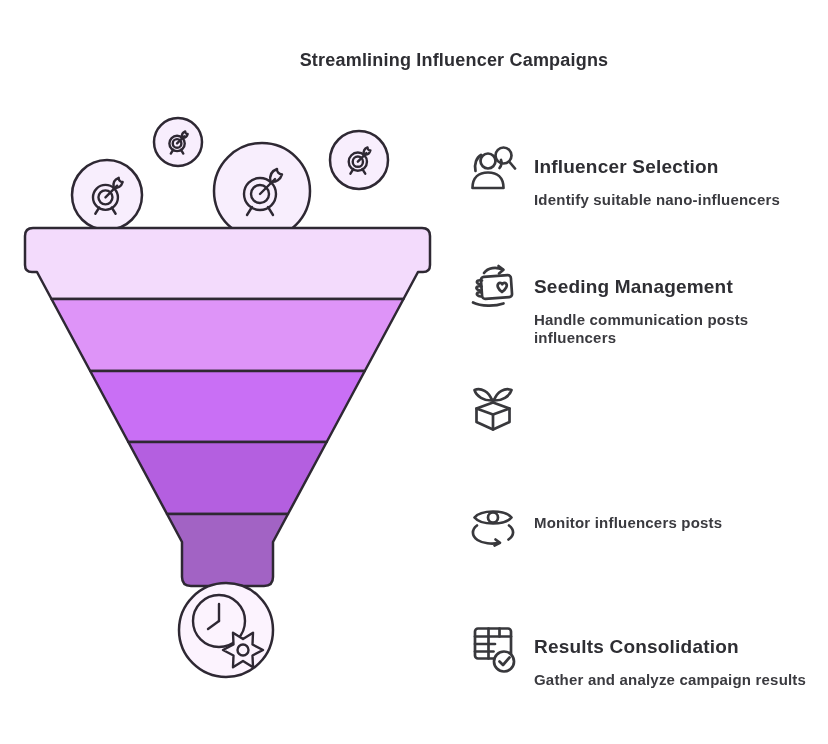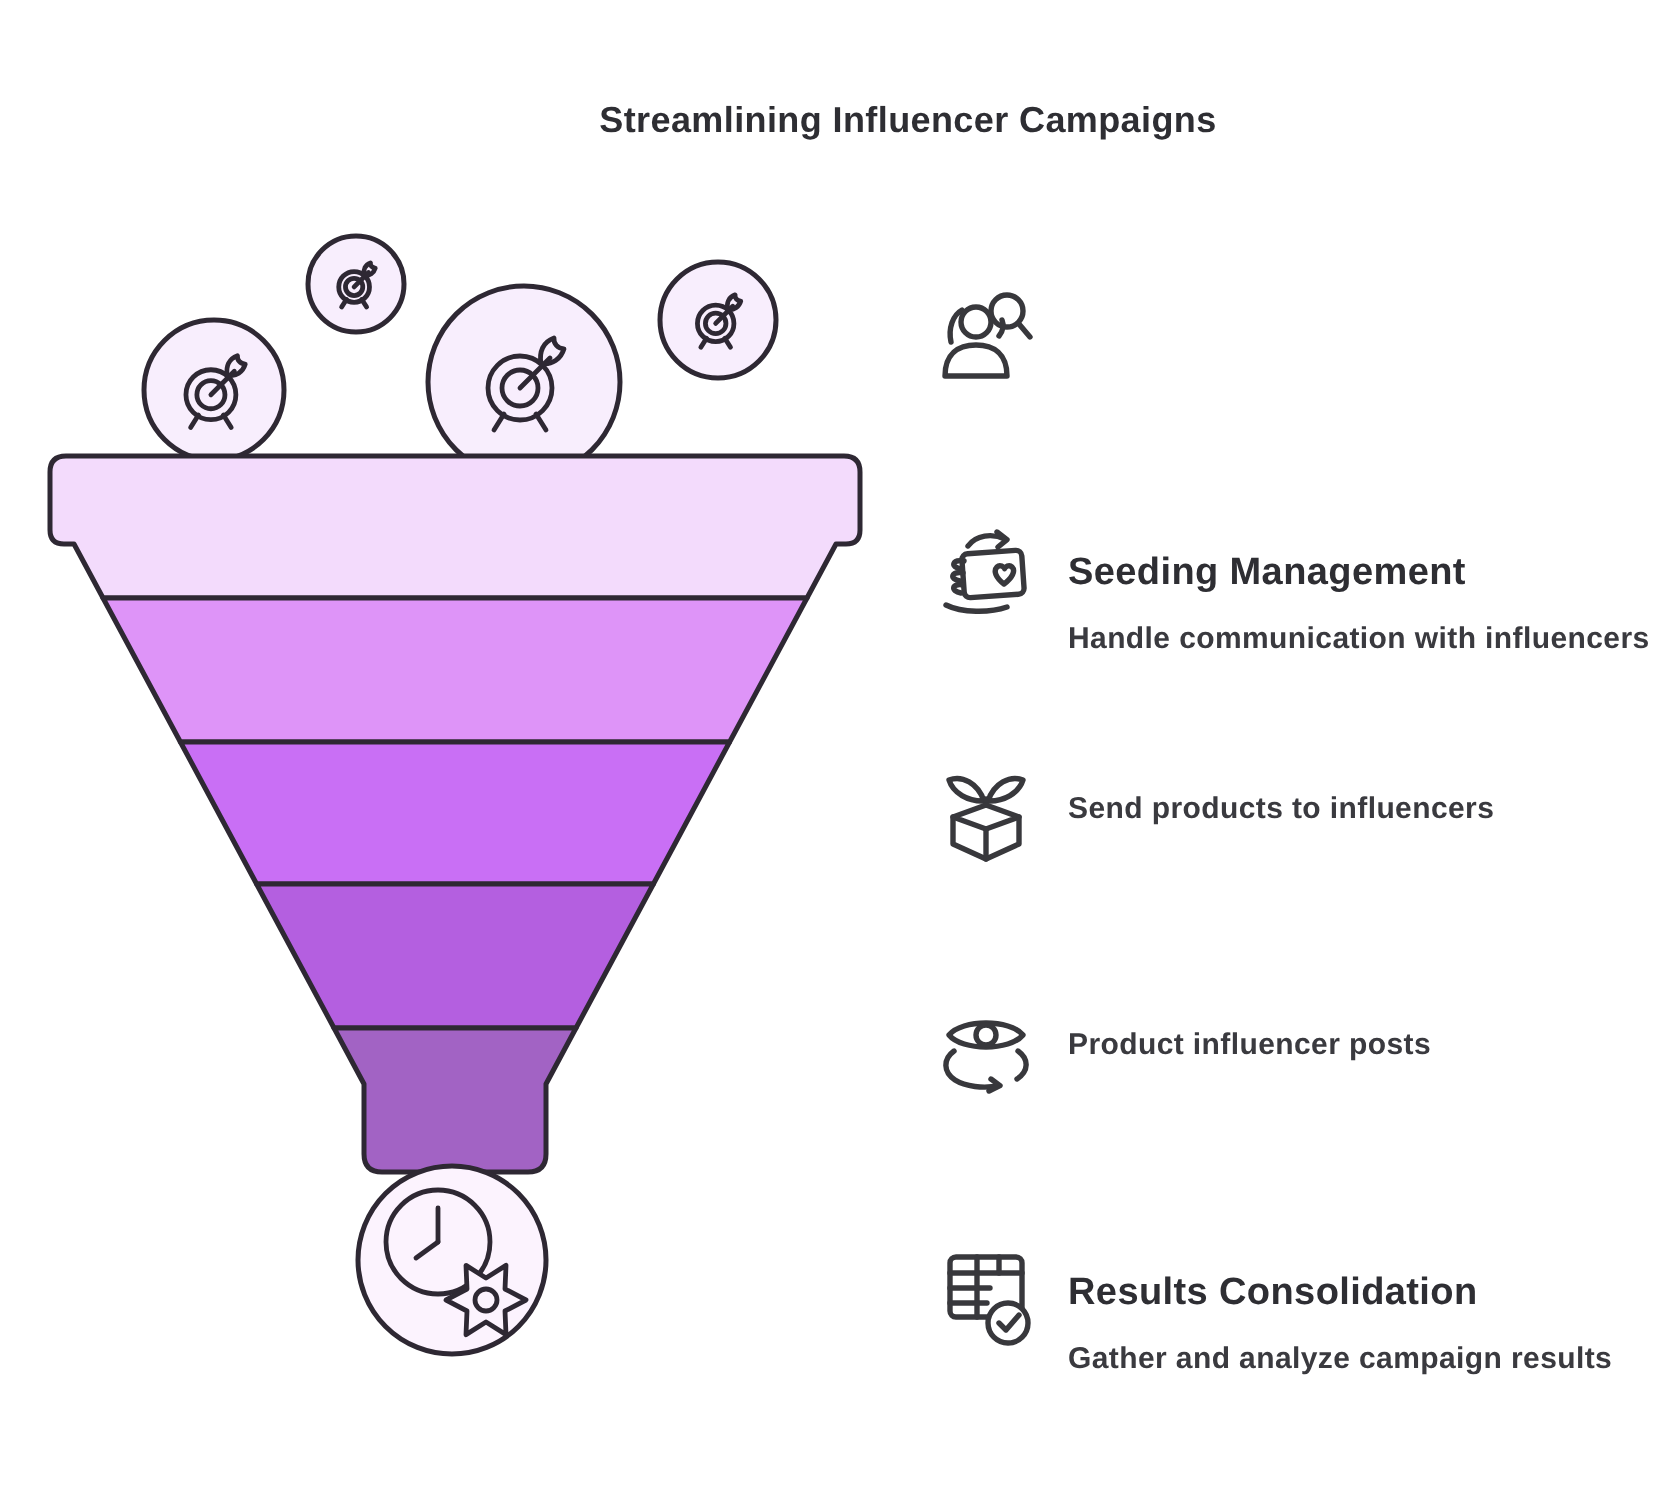--- a/index.html
+++ b/index.html
@@ -78,63 +78,66 @@
 
     <div class="step" style="top:143px">
       <svg class="step-icon icon" viewBox="0 0 50 50">
         <path d="M7.5,28 C6,21 8.5,14.5 13,12"></path>
         <path d="M31.5,25 C33.5,22.5 34,19.5 33,17"></path>
         <circle cx="20" cy="18" r="7.5"></circle>
         <path d="M4.5,45 C4.5,34 11,29.5 20,29.5 C29,29.5 35.5,34 35.5,45 Z"></path>
         <circle cx="35.5" cy="12.5" r="8"></circle>
         <line x1="41.5" y1="19" x2="47" y2="25.5"></line>
       </svg>
+      <div class="step-text">
+        <div class="step-title">Influencer Selection</div>
+        <div class="step-subtitle">Identify suitable nano-influencers</div>
+      </div>
     </div>
 
     <div class="step" style="top:263px">
       <svg class="step-icon icon" viewBox="0 0 50 50">
         <path d="M16,10 C20,4.5 28,3.5 34.5,6.5"></path>
         <path d="M30.5,3 L35.5,6.8 L31,10.5"></path>
         <rect x="13.5" y="13" width="30" height="22" rx="3" transform="rotate(-4 28.5 24)"></rect>
         <path d="M34,29 C30,26 28.5,22.5 30.5,20.5 C32,19 34,20.5 34.3,21.3 C34.6,20.5 36.5,19 38,20.5 C40,22.5 38,26 34,29 Z"></path>
         <path d="M14,17.5 C8,16.5 7,20.5 12.5,21.5"></path>
         <path d="M13.5,23.5 C7.5,22.5 6.5,26.5 12,27.5"></path>
         <path d="M13.5,29.5 C8,28.5 7,32.5 12.5,33.5"></path>
         <path d="M5,39.5 C13,43.5 27,43.5 35.5,40.5"></path>
       </svg>
       <div class="step-text">
         <div class="step-title">Seeding Management</div>
-        <div class="step-subtitle">Handle communication with influencers</div>
+        <div class="step-subtitle">Handle communication posts influencers</div>
       </div>
     </div>
 
     <div class="step" style="top:383px">
       <svg class="step-icon icon" viewBox="0 0 50 50">
         <path d="M24,17.5 C21,8.5 13,4.5 6.5,7 C8.5,13.5 16,17.8 24,17.5 Z"></path>
         <path d="M26,17.5 C29,8.5 37,4.5 43.5,7 C41.5,13.5 34,17.8 26,17.5 Z"></path>
         <line x1="25" y1="19.5" x2="25" y2="16.5"></line>
         <path d="M8.5,25.5 L25,19.5 L41.5,25.5 L25,31.5 Z"></path>
         <path d="M8.5,25.5 L8.5,39 L25,46.5 L41.5,39 L41.5,25.5"></path>
         <line x1="25" y1="31.5" x2="25" y2="46.5"></line>
       </svg>
       <div class="step-text">
-        <div class="step-subtitle">Send products to influencers</div>
       </div>
     </div>
 
     <div class="step" style="top:501px">
       <svg class="step-icon icon" viewBox="0 0 50 50">
         <path d="M6.5,16.5 C13,8.5 37,8.5 43.5,16.5 C37,24.5 13,24.5 6.5,16.5 Z"></path>
         <circle cx="25" cy="16.5" r="5"></circle>
         <path d="M41,24.5 C46.5,28.5 46.5,34.5 40.5,38.5"></path>
         <path d="M9,24.5 C3.5,28.5 3.5,35 9.5,39 C14.5,42.2 24,43.5 31,41.8"></path>
         <path d="M27.5,38.5 L32,41.8 L26.5,44.5"></path>
       </svg>
       <div class="step-text">
-        <div class="step-subtitle">Product influencer posts</div>
+        <div class="step-subtitle">Monitor influencers posts</div>
       </div>
     </div>
 
     <div class="step" style="top:623px">
       <svg class="step-icon icon" viewBox="0 0 50 50">
         <rect x="7" y="5.5" width="36" height="30" rx="3"></rect>
         <line x1="7" y1="13.5" x2="43" y2="13.5"></line>
         <line x1="20.5" y1="5.5" x2="20.5" y2="35.5"></line>
         <line x1="31.5" y1="5.5" x2="31.5" y2="13.5"></line>
         <line x1="7" y1="21" x2="27" y2="21"></line>

